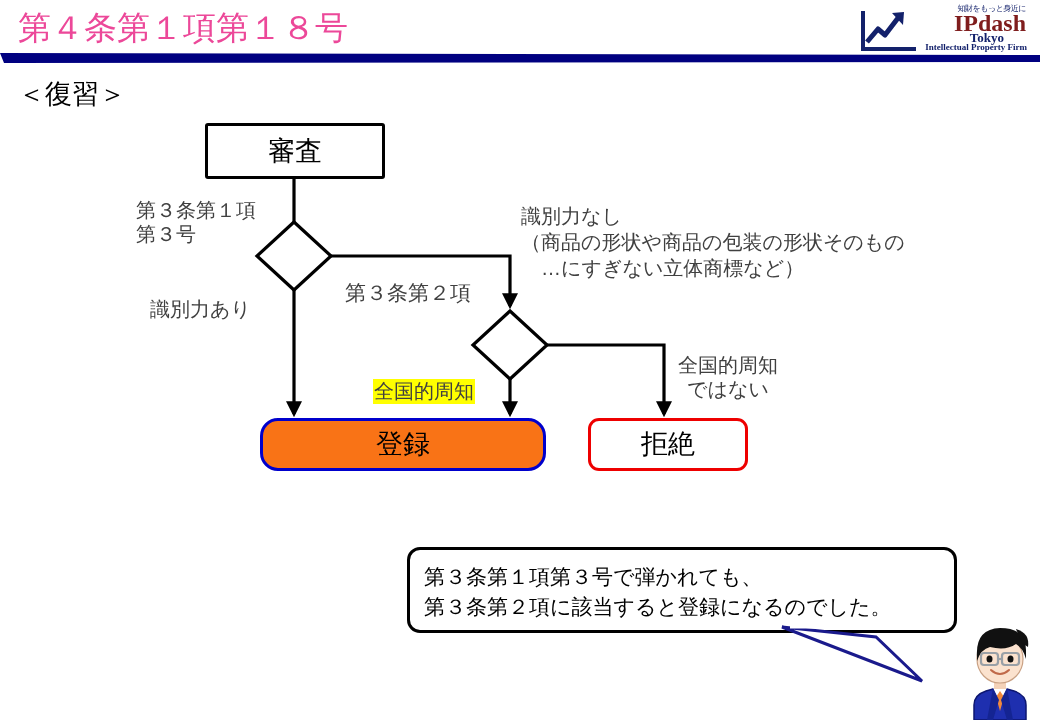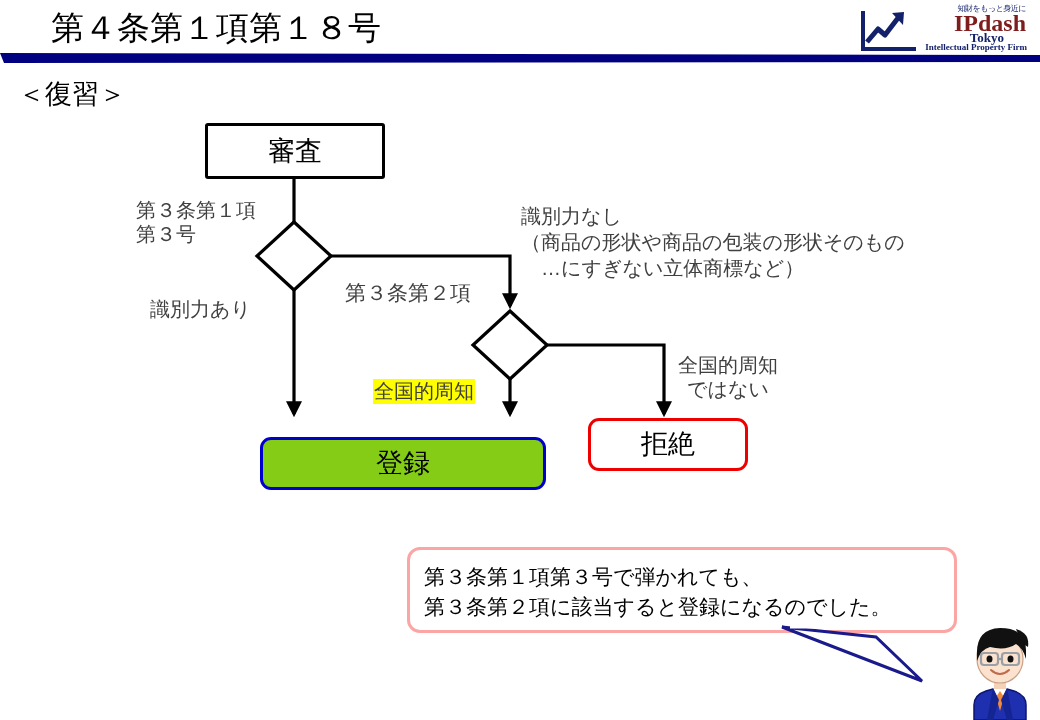--- a/index.html
+++ b/index.html
@@ -16,23 +16,22 @@
     color: #000000;
   }
 
   
   #slide-title {
     position: absolute;
     left: 18px;
     top: 6px;
     font-size: 33px;
     letter-spacing: 0px;
-    color: #000000;
-    white-space: nowrap;
-    margin-left: 33px;
+    color: #ec4899;
+    white-space: nowrap;
   }
   #title-rule {
     position: absolute;
     left: 0px;
     top: 52px;
     width: 1040px;
     height: 12px;
   }
 
   
@@ -122,24 +121,24 @@
     line-height: 1;
     white-space: nowrap;
   }
   #node-examination {
     left: 205px; top: 123px; width: 180px; height: 56px;
     border: 3px solid #000000;
     border-radius: 3px;
     background: #ffffff;
   }
   #node-registration {
-    left: 260px; top: 437px; width: 286px; height: 53px;
+    left: 260px; top: 418px; width: 286px; height: 53px;
     border: 3px solid #0000cc;
-    border-radius: 11px;
-    background: #84cc16;
+    border-radius: 18px;
+    background: #f97316;
   }
   #node-rejection {
     left: 588px; top: 418px; width: 160px; height: 53px;
     border: 3px solid #ee0000;
     border-radius: 11px;
     background: #ffffff;
   }
 
   .flow-label {
     position: absolute;
@@ -168,21 +167,21 @@
     padding: 0 1px;
     line-height: 1.25;
   }
 
   
   #speech-bubble {
     position: absolute;
     left: 407px; top: 547px;
     width: 550px; height: 86px;
     box-sizing: border-box;
-    border: 3px solid #fca5a5;
+    border: 3px solid #000000;
     border-radius: 13px;
     background: #ffffff;
     padding: 12px 0 0 14px;
     font-size: 21px;
     line-height: 1.45;
     white-space: pre-line;
   }
   #speech-tail {
     position: absolute;
     left: 780px; top: 625px;

